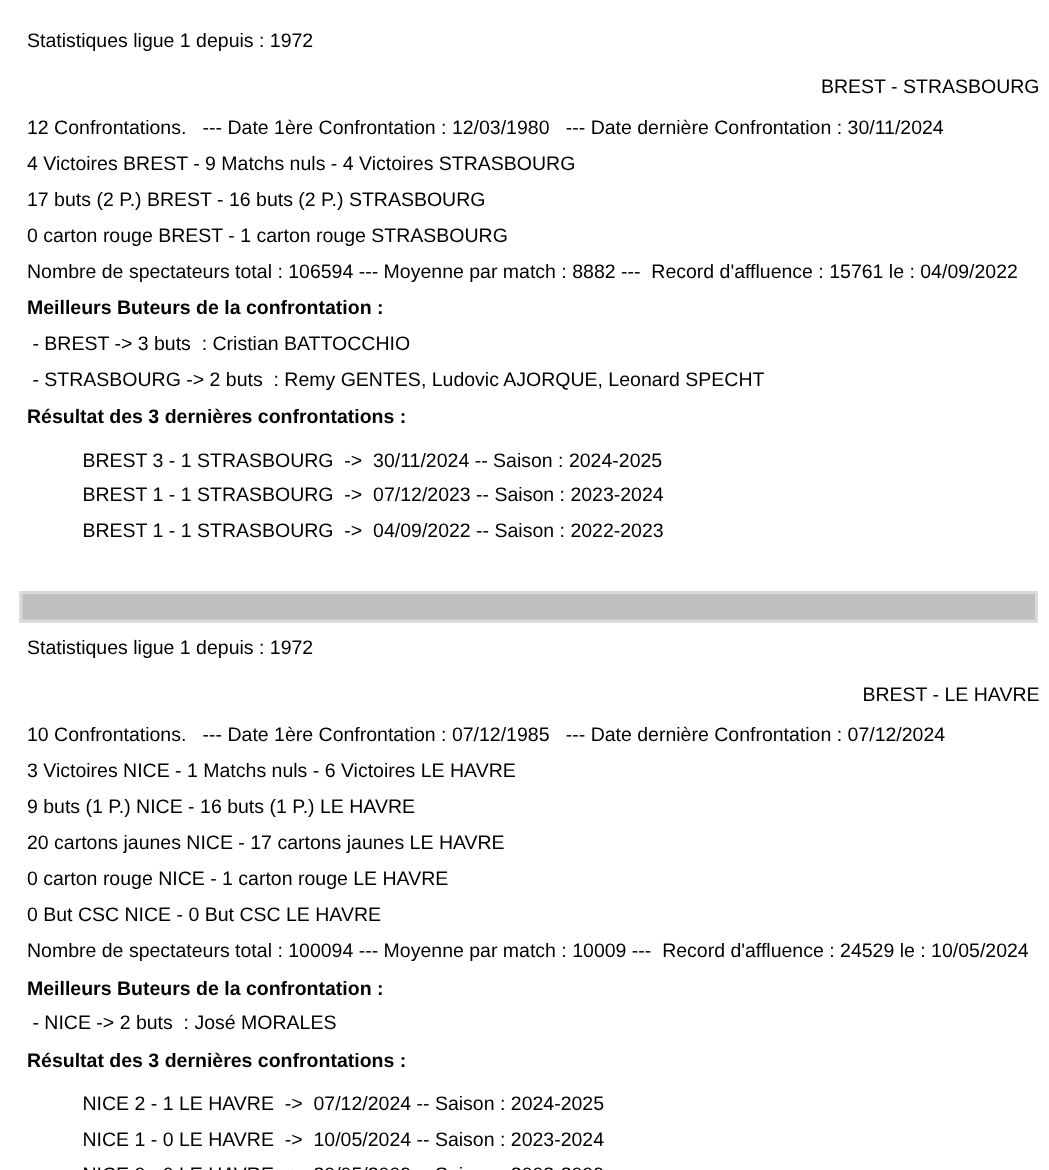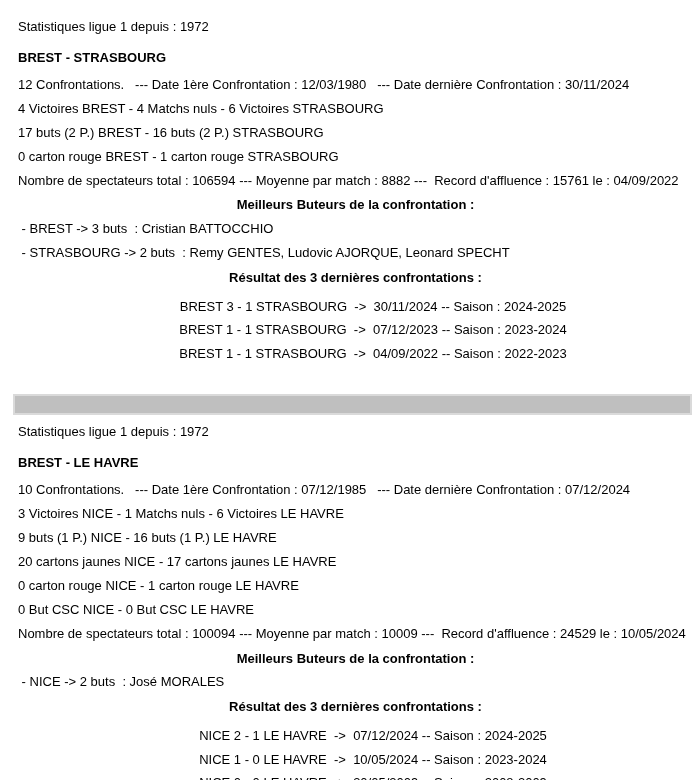--- a/index.html
+++ b/index.html
@@ -12,56 +12,56 @@
     overflow: hidden;
   }
   .page { padding-top: 9px; }
   .section { padding-left: 10px; }
   .section.second { margin-top: 3px; }
   .line {
     line-height: 19.9px;
     white-space: pre;
   }
   .title {
-    font-weight: bold;
+    font-weight: normal;
     margin-top: 7px;
     margin-bottom: 3px;
     line-height: 20px;
     white-space: pre;
+    text-align: right;
   }
   .subhead {
     font-weight: bold;
     margin-top: 1px;
     line-height: 19.9px;
     white-space: pre;
-    text-align: center;
   }
   .results {
     margin-left: 35px;
     margin-top: 3px;
   }
-  .results .line { line-height: 19.4px; text-align: center; }
+  .results .line { line-height: 19.4px; }
   .divider {
     height: 21px;
     background: #bfbfbf;
     border: 2px solid #dadada;
     margin: 25px 5px 0 7px;
   }
 </style>
 </head>
 <body>
 
 <div class="page">
 
   <div class="section">
     <div class="line">Statistiques ligue 1 depuis : 1972</div>
     <div class="title">BREST - STRASBOURG</div>
 
     <div class="line">12 Confrontations.   --- Date 1ère Confrontation : 12/03/1980   --- Date dernière Confrontation : 30/11/2024</div>
-    <div class="line">4 Victoires BREST - 4 Matchs nuls - 6 Victoires STRASBOURG</div>
+    <div class="line">4 Victoires BREST - 9 Matchs nuls - 4 Victoires STRASBOURG</div>
     <div class="line">17 buts (2 P.) BREST - 16 buts (2 P.) STRASBOURG</div>
     <div class="line">0 carton rouge BREST - 1 carton rouge STRASBOURG</div>
     <div class="line">Nombre de spectateurs total : 106594 --- Moyenne par match : 8882 ---  Record d'affluence : 15761 le : 04/09/2022</div>
 
     <div class="subhead">Meilleurs Buteurs de la confrontation :</div>
     <div class="line"> - BREST -&gt; 3 buts  : Cristian BATTOCCHIO</div>
     <div class="line"> - STRASBOURG -&gt; 2 buts  : Remy GENTES, Ludovic AJORQUE, Leonard SPECHT</div>
 
     <div class="subhead">Résultat des 3 dernières confrontations :</div>
     <div class="results">

